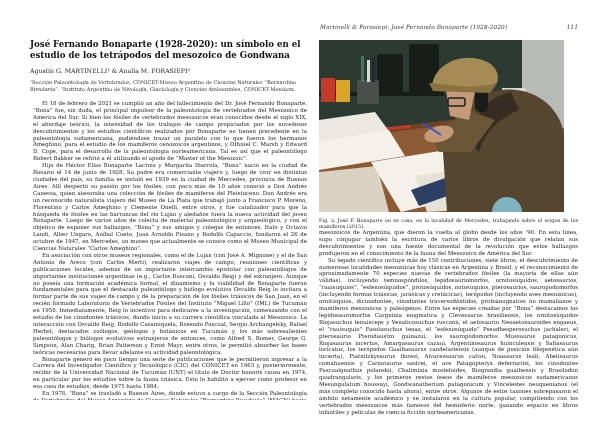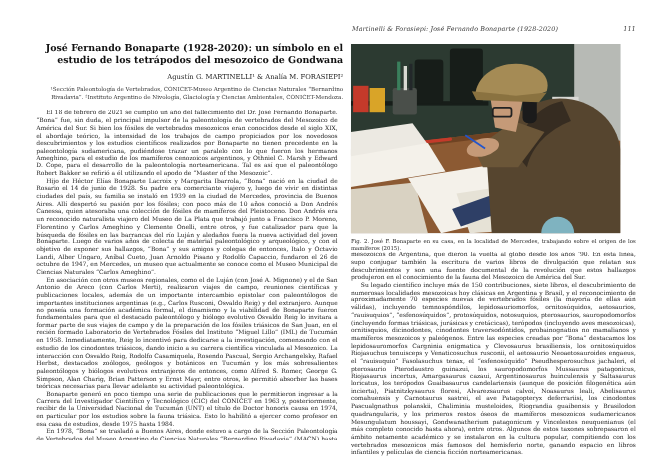--- a/index.html
+++ b/index.html
@@ -5,21 +5,21 @@
   * { margin:0; padding:0; box-sizing:border-box; }
   html,body { width:600px; height:433px; background:#ffffff; overflow:hidden; }
   body { position:relative; font-family:"DejaVu Serif", serif; color:#1c1c1c;
          -webkit-font-smoothing:antialiased; }
 
   .running-head { position:absolute; top:23px; left:320px; width:258px;
                   display:flex; justify-content:space-between; align-items:baseline; }
   .running-head .head-title { font-style:italic; font-size:5.8px; color:#3a3a3a; letter-spacing:0.1px; }
   .running-head .page-num { font-style:italic; font-size:6px; color:#3a3a3a; }
 
-  .title-block { position:absolute; left:30px; top:39px; width:282px; text-align:right; }
+  .title-block { position:absolute; left:30px; top:39px; width:282px; text-align:left; }
   .paper-title { font-weight:bold; font-size:8.6px; line-height:10.6px; color:#111; }
   .authors { margin-top:7px; font-size:6.2px; color:#222; }
   .affiliations { margin-top:5px; font-size:5.1px; line-height:6.4px; color:#333; }
 
   .col { text-align:justify; font-size:5.45px; line-height:6.9px; color:#222; }
   .col p { text-indent:9px; }
   .col p.noindent { text-indent:0; }
   .col-left  { position:absolute; left:33px;  top:100px; width:274px; height:300px; overflow:hidden; }
   .col-right { position:absolute; left:319px; top:229px; width:259px; height:202px; overflow:hidden; }
 

